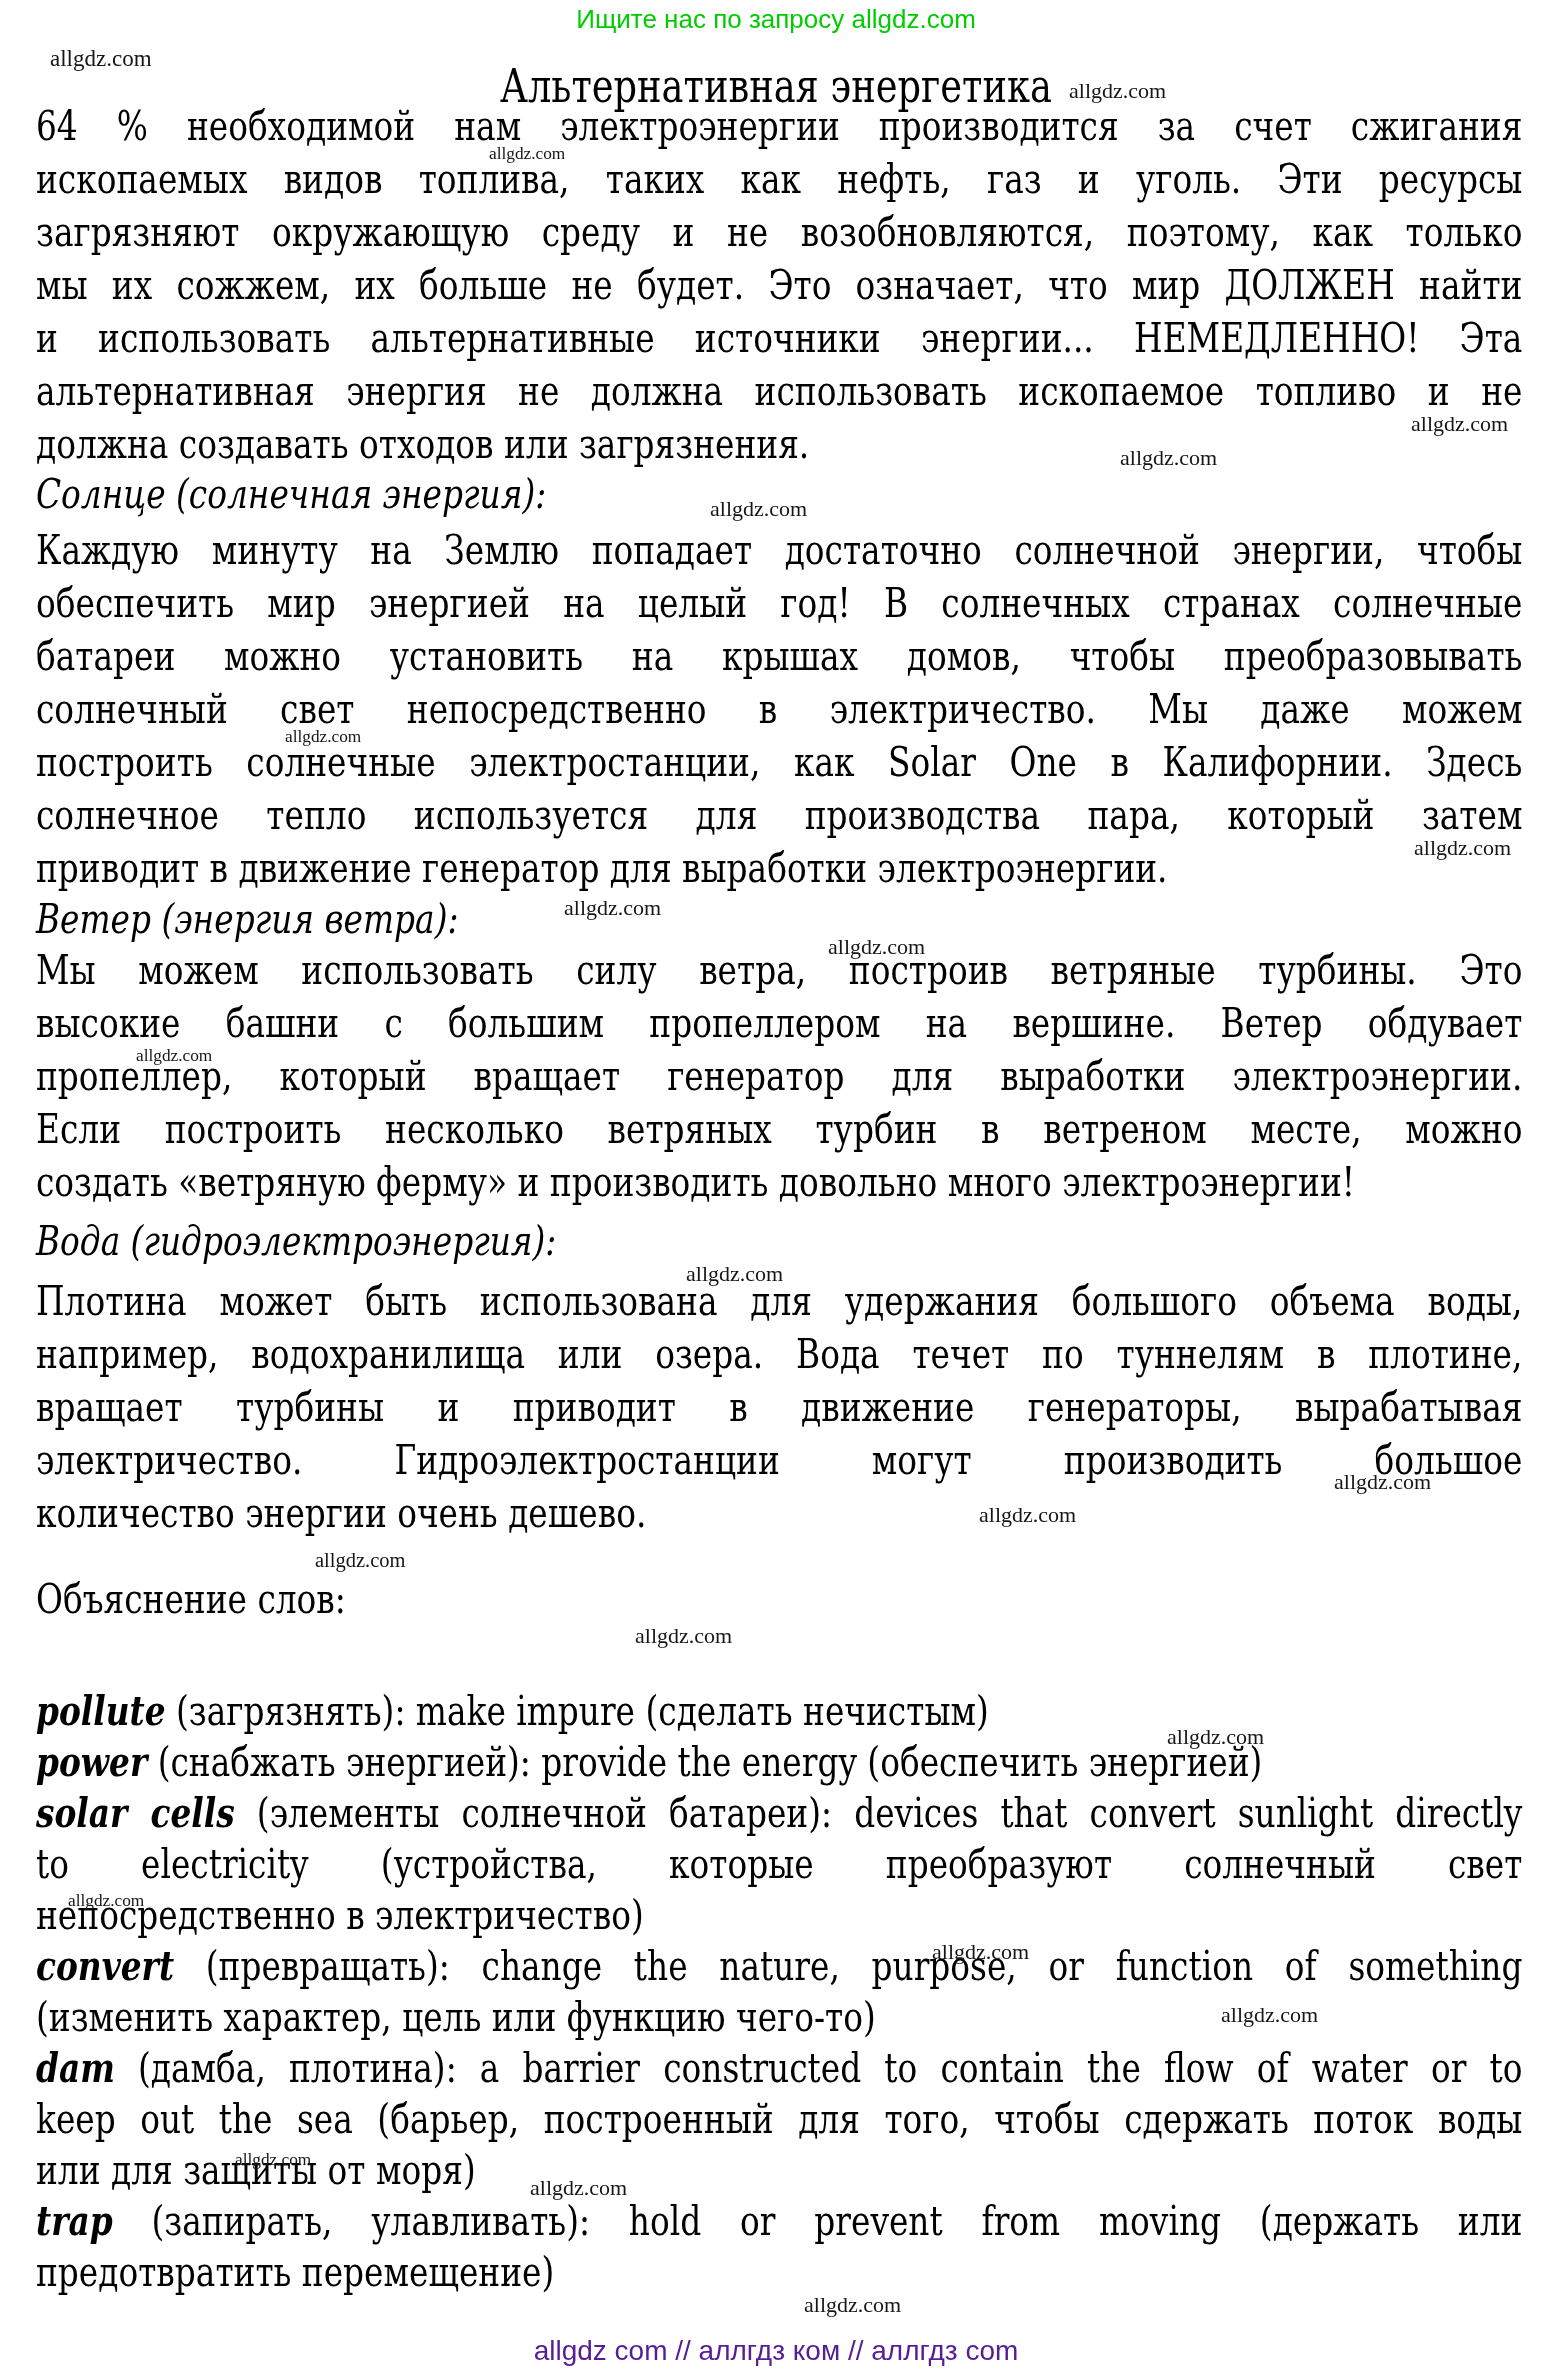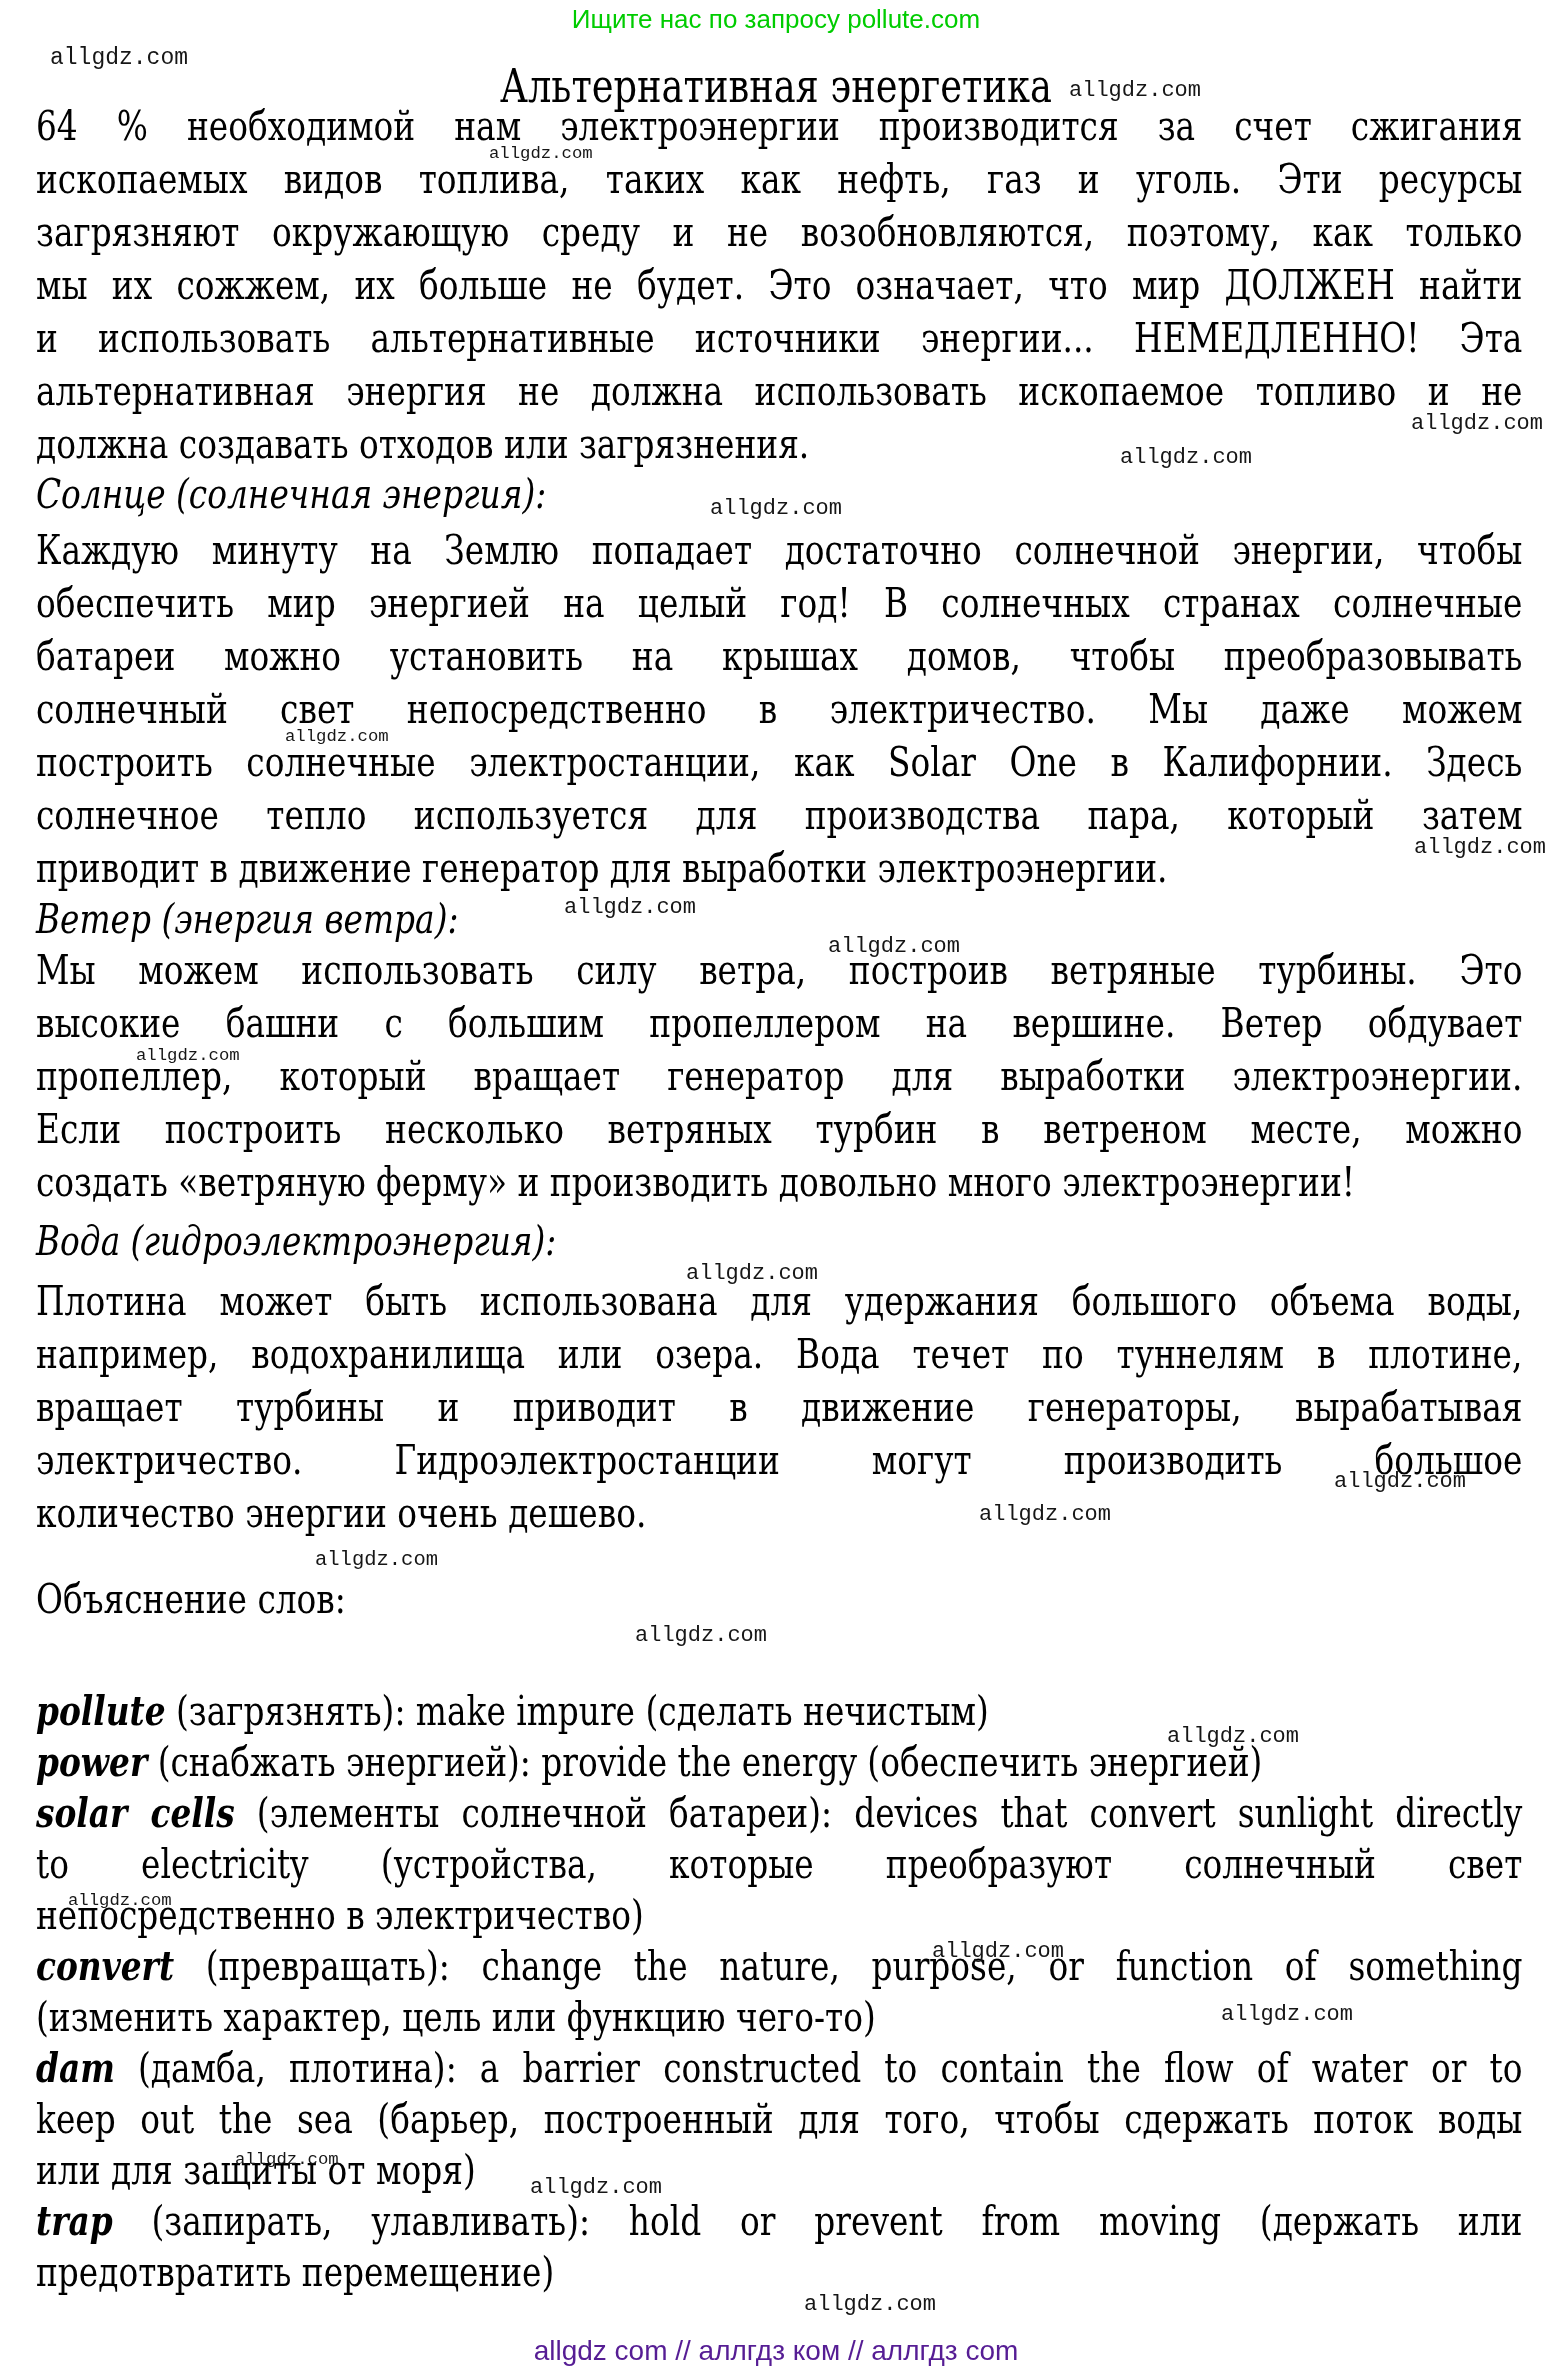--- a/index.html
+++ b/index.html
@@ -32,38 +32,38 @@
     transform: scaleX(0.8); transform-origin: 0 0;
     font-size: 41px;
   }
   .heading { font-style: italic; line-height: 53px; height: 53px; text-align: left; }
   .heading.upright { font-style: normal; }
   .line { display: block; overflow: visible; }
   .line.just { text-align: justify; text-align-last: justify; }
   .line.left { text-align: left; text-align-last: left; }
   .wm {
     position: absolute;
-    font-family: Liberation Mono, monospace;
+    font-family: Liberation Serif, serif;
     color: #161616;
     line-height: 1.1;
     white-space: nowrap;
   }
   .footer {
     position: absolute; top: 2334px; left: 0; width: 1552px;
     text-align: center;
     font-family: "Liberation Sans", sans-serif;
     font-size: 28px; line-height: 33px;
     color: var(--footer-purple, #561d94);
   }
 </style>
 </head>
 <body style="--banner-green: #00cc00; --footer-purple: #561d94;">
 
 <div class="page">
-  <div class="banner">Ищите нас по запросу pollute.com</div>
+  <div class="banner">Ищите нас по запросу allgdz.com</div>
   <div class="doc-title">Альтернативная энергетика</div>
   <div id="sections">
       <div class="block" style="top: 100px;">
         <div class="line just" style="height: 53px; line-height: 53px;">64 % необходимой нам электроэнергии производится за счет сжигания</div>
         <div class="line just" style="height: 53px; line-height: 53px;">ископаемых видов топлива, таких как нефть, газ и уголь. Эти ресурсы</div>
         <div class="line just" style="height: 53px; line-height: 53px;">загрязняют окружающую среду и не возобновляются, поэтому, как только</div>
         <div class="line just" style="height: 53px; line-height: 53px;">мы их сожжем, их больше не будет. Это означает, что мир ДОЛЖЕН найти</div>
         <div class="line just" style="height: 53px; line-height: 53px;">и использовать альтернативные источники энергии... НЕМЕДЛЕННО! Эта</div>
         <div class="line just" style="height: 53px; line-height: 53px;">альтернативная энергия не должна использовать ископаемое топливо и не</div>
         <div class="line left" style="height: 53px; line-height: 53px;">должна создавать отходов или загрязнения.</div>

